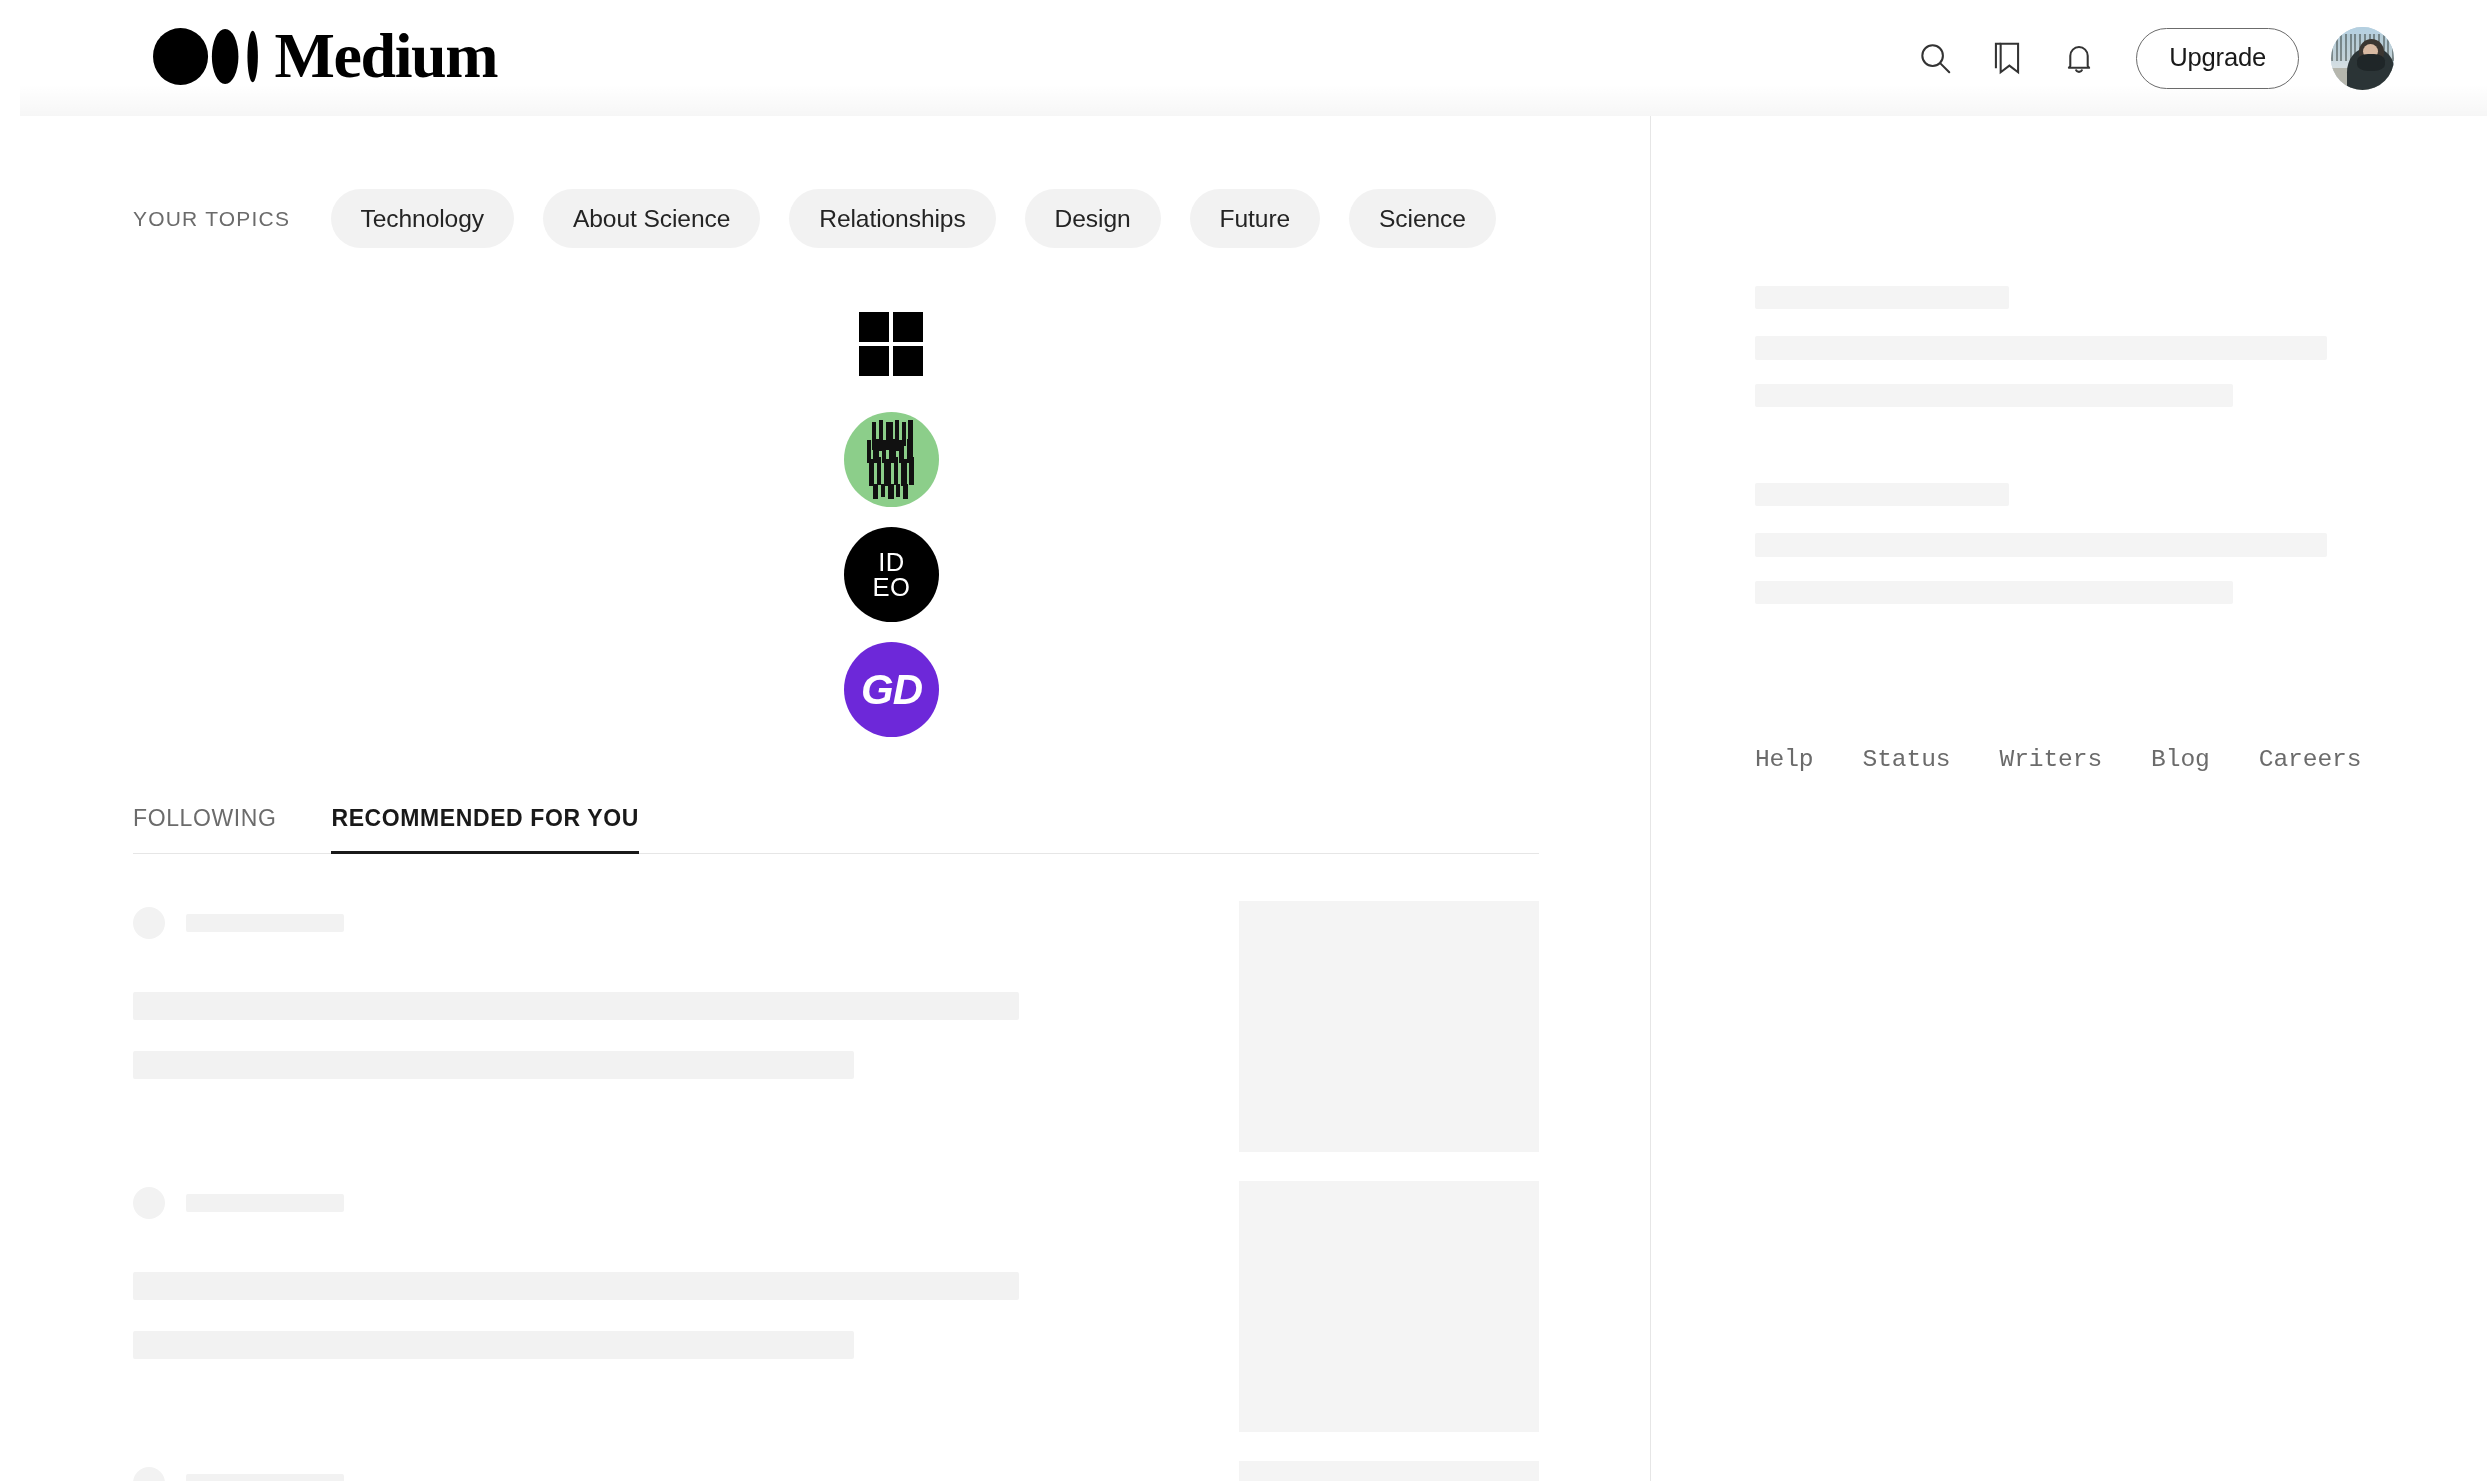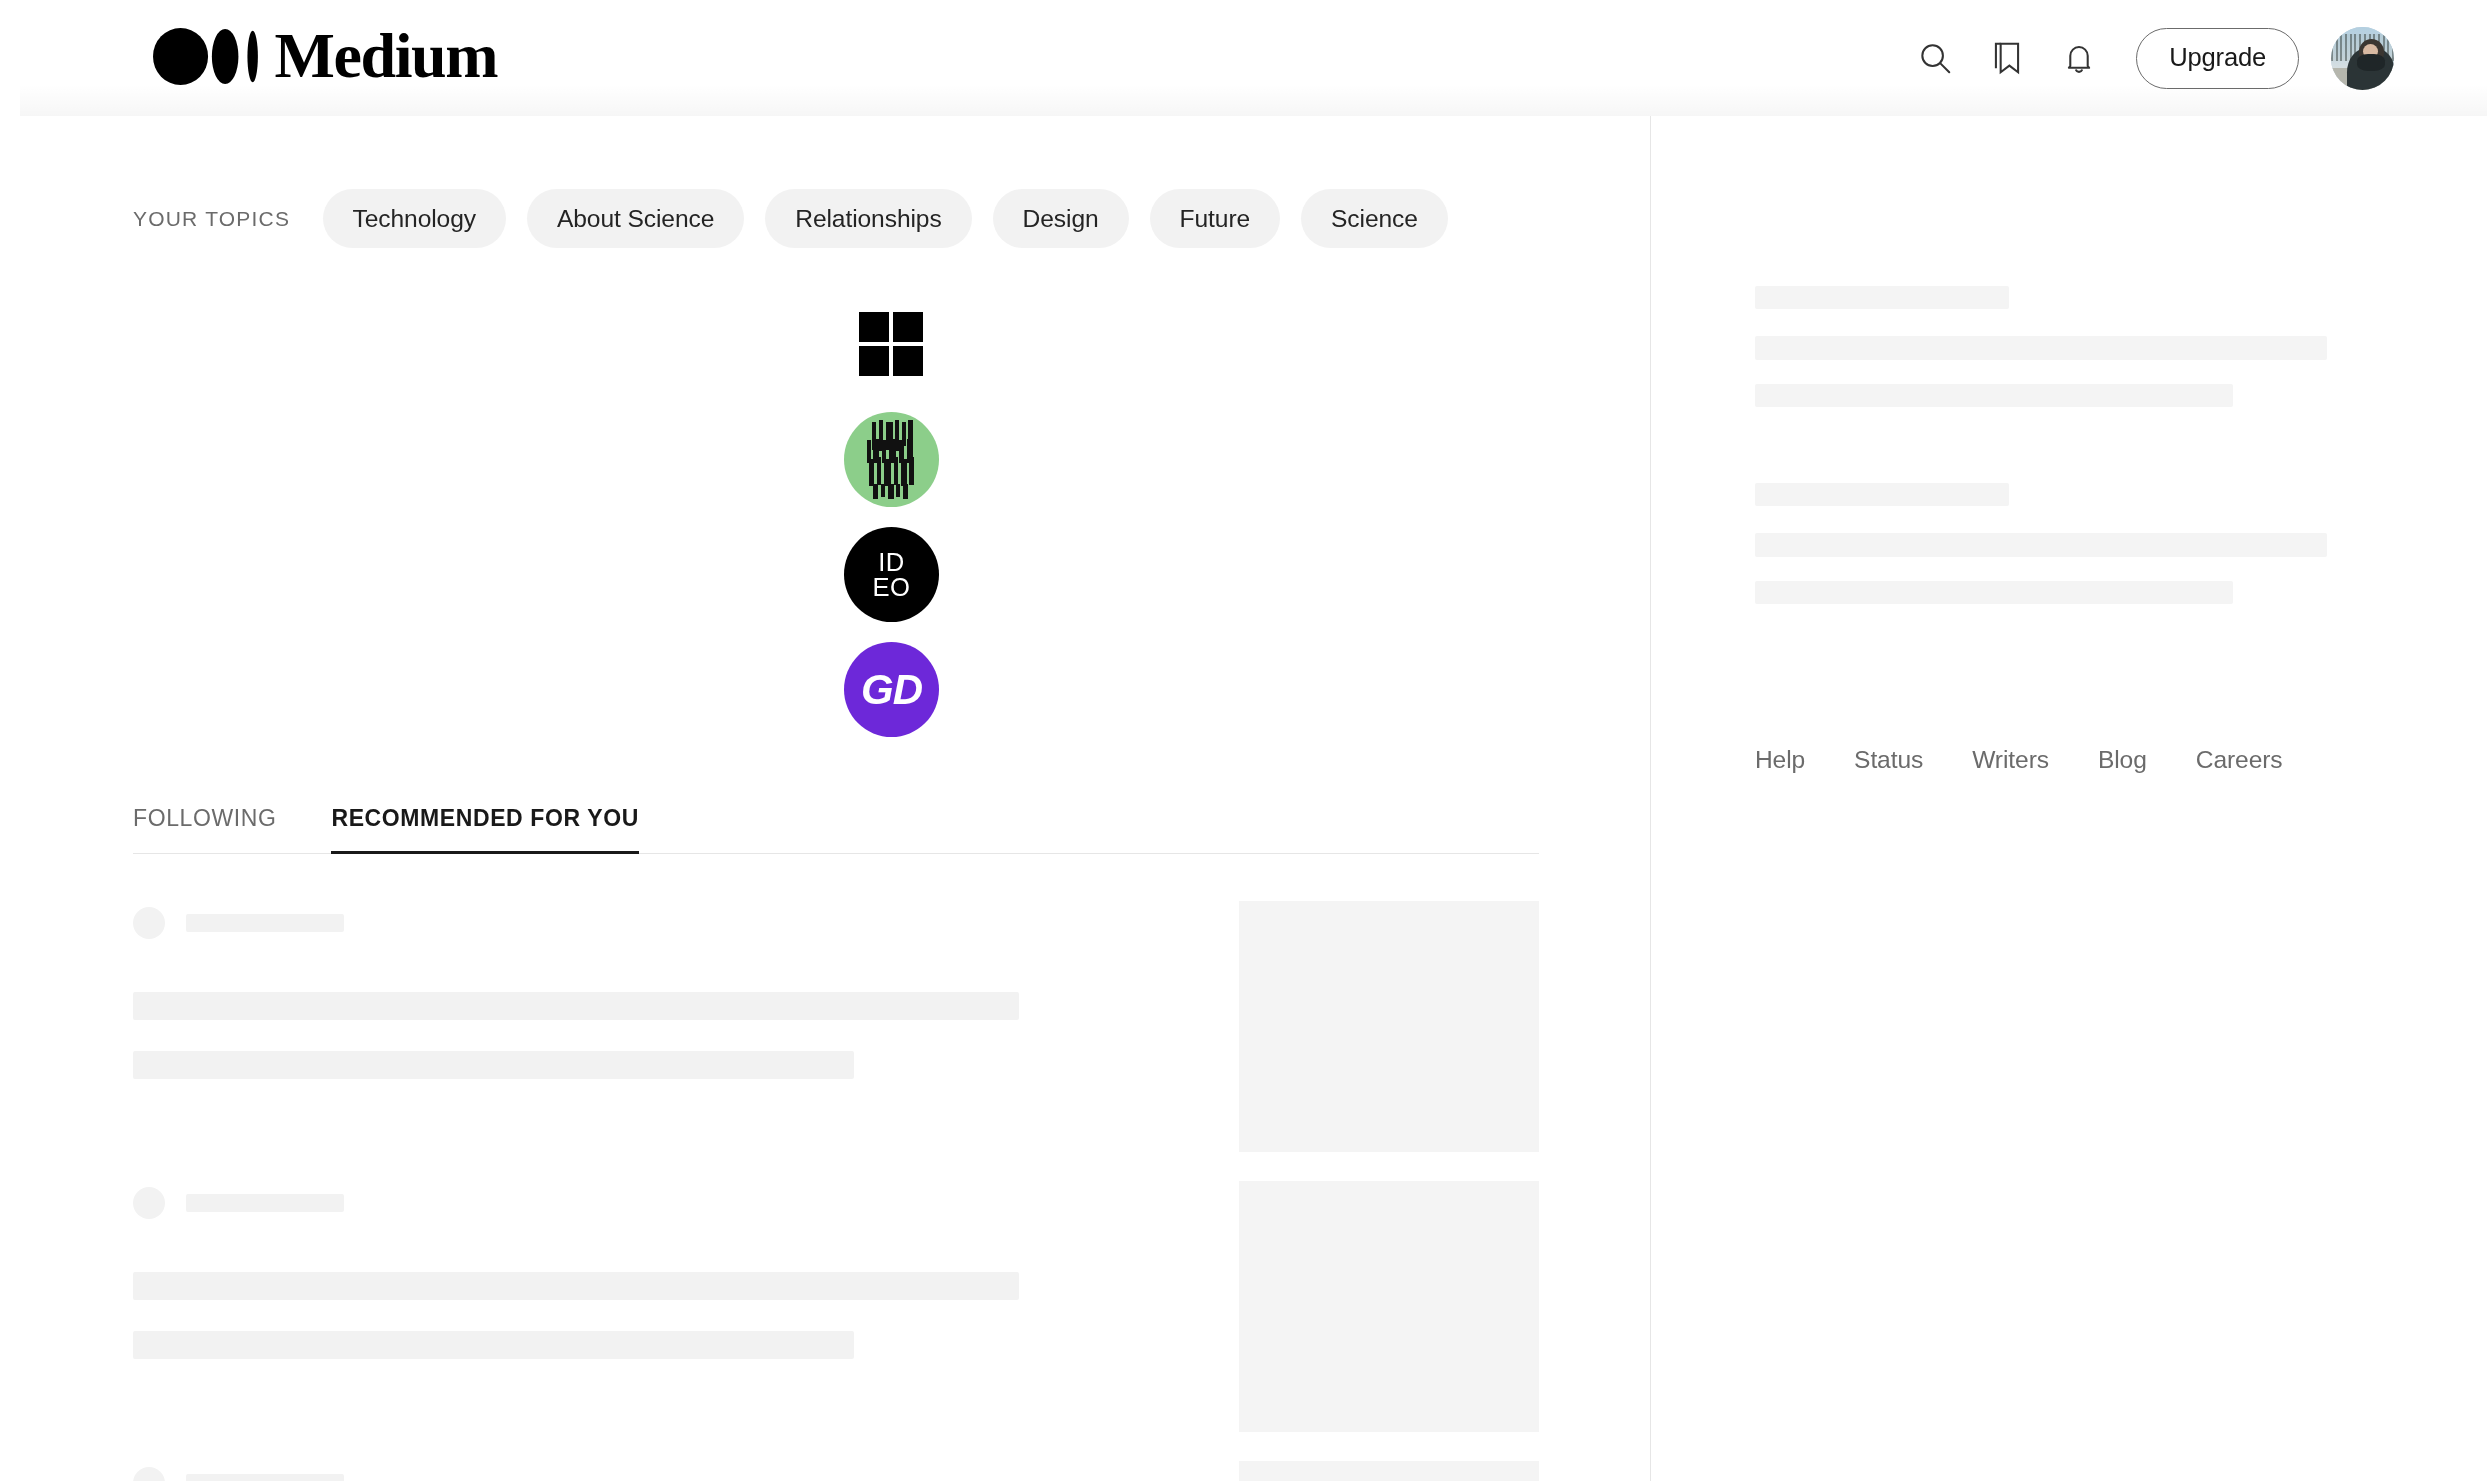--- a/index.html
+++ b/index.html
@@ -110,21 +110,21 @@
   
   .body-wrap { display: flex; height: 1366px; }
   .main-col { width: 1650px; position: relative; padding: 0 0 0 133px; }
   .divider { width: 0.9px; background: #E6E6E6; height: 1366px; flex: none; }
   .side-col { flex: 1; padding: 0 0 0 104px; position: relative; }
 
   
   .topics-row {
     display: flex; align-items: center;
     margin-top: 73px;
-    gap: 21px;
+    gap: 29px;
   }
   .topics-label {
     font-size: 21px;
     letter-spacing: 1.2px;
     color: #6B6B6B;
     text-transform: uppercase;
     margin-right: 11.4px;
     white-space: nowrap;
   }
   .topic-pill {
@@ -255,21 +255,21 @@
   .sb-3 { width: 478px; height: 23px; margin-top: 24.6px; }
 
   .side-top-pad { height: 170px; }
 
   .footer-links { margin-top: 142px; width: 587px; }
   .footer-row { display: flex; flex-wrap: nowrap; }
   .footer-row + .footer-row { margin-top: 22px; }
   .footer-link {
     color: #6B6B6B;
     font-size: 24.6px;
-    font-family: Liberation Sans, sans-serif;
+    font-family: Liberation Mono, monospace;
     text-decoration: none;
     margin-right: 49px;
     cursor: pointer;
     white-space: nowrap;
     letter-spacing: -0.1px;
   }
 </style>
 </head>
 <body>
 

